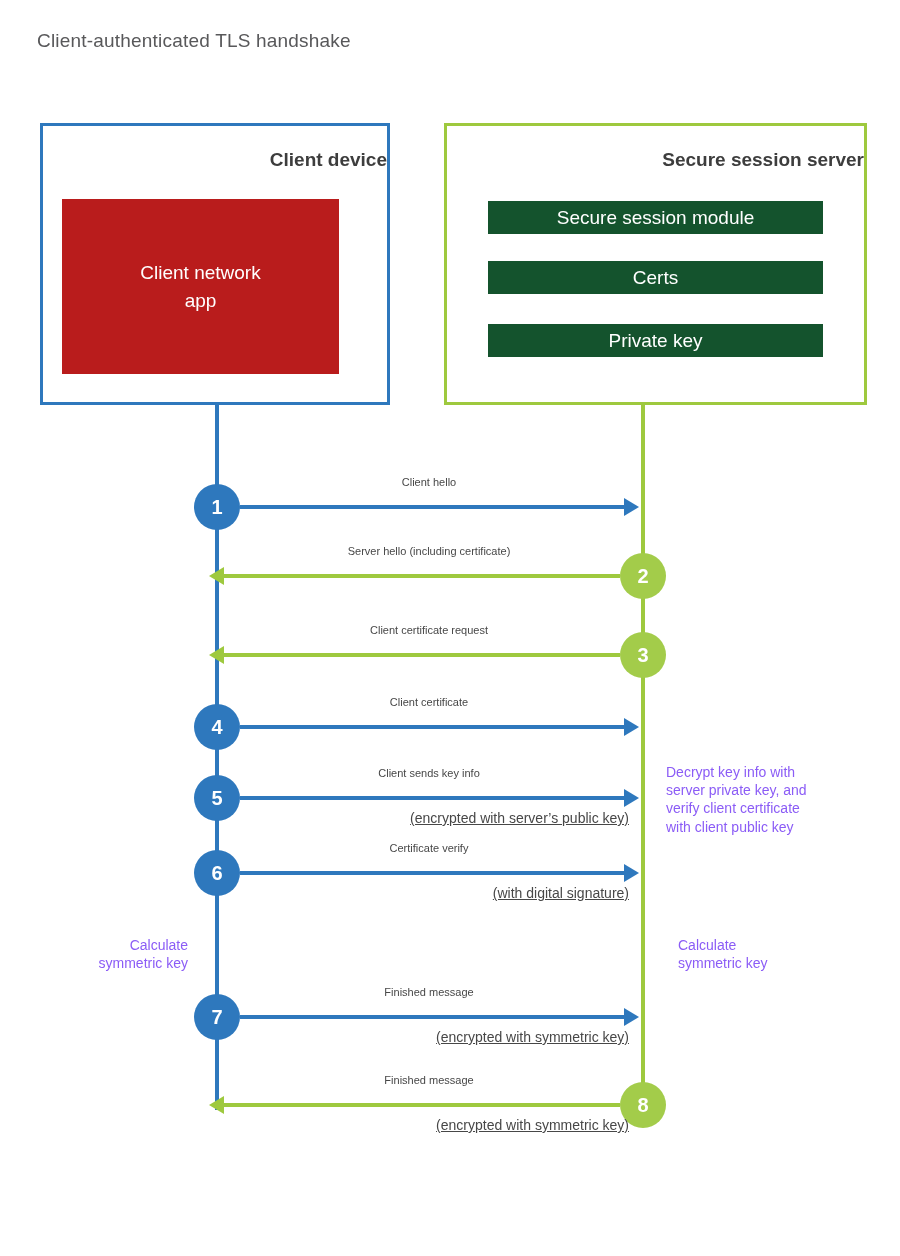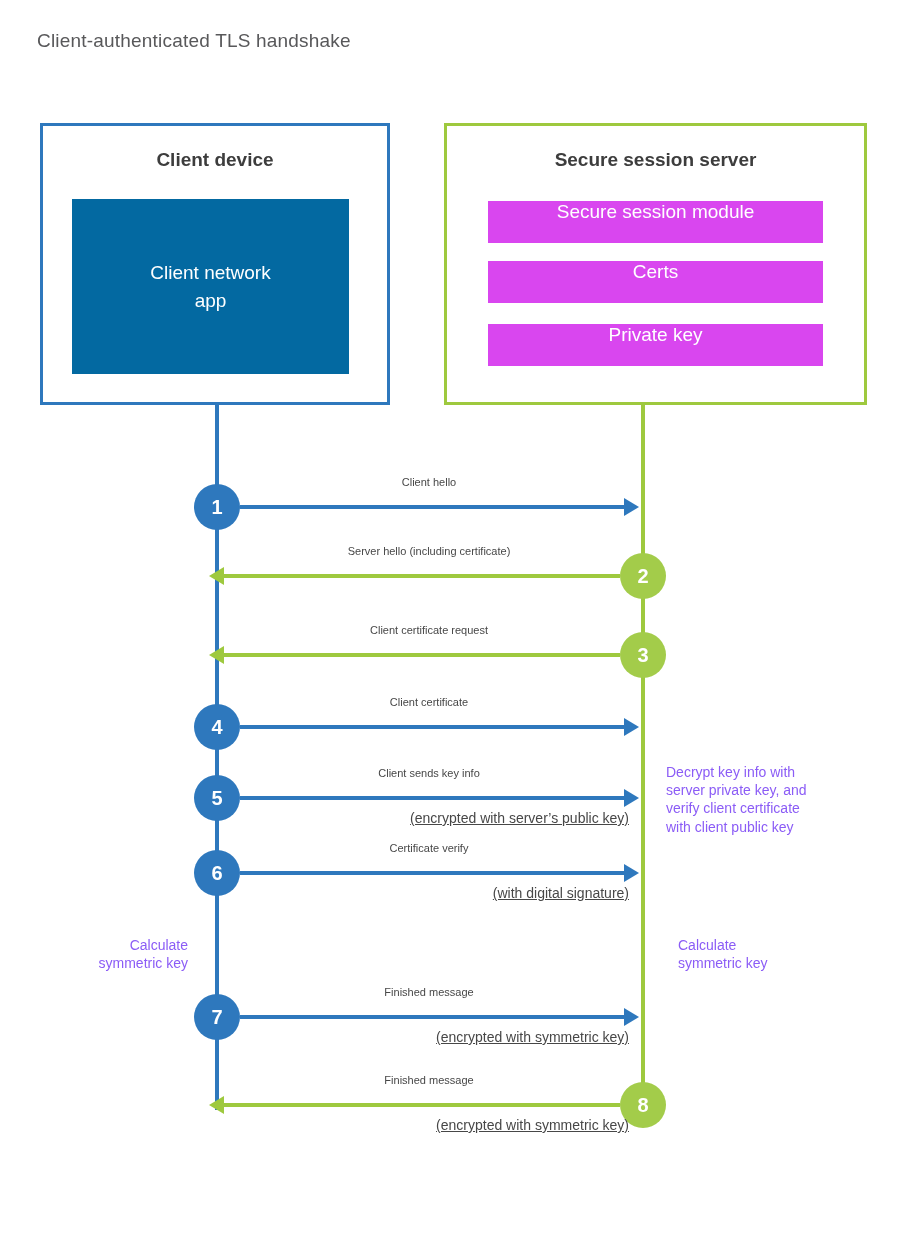--- a/index.html
+++ b/index.html
@@ -6,28 +6,28 @@
   body{font-family:"Liberation Sans", sans-serif;}
   #canvas{position:relative;width:900px;height:1256px;background:#ffffff;overflow:hidden;}
 
   .page-title{position:absolute;left:37px;top:30px;font-size:19px;font-weight:400;
     color:#58585a;letter-spacing:.2px;}
 
   
   .actor-box{position:absolute;top:123px;height:282px;box-sizing:border-box;background:#fff;}
   .actor-box.client{left:40px;width:350px;border:3px solid #2e78bd;}
   .actor-box.server{left:444px;width:423px;border:3px solid #9ec93e;}
-  .actor-title{margin-top:23px;text-align:center;font-size:19px;font-weight:bold;color:#3d3d3d;}
+  .actor-title{margin-top:23px;text-align:right;font-size:19px;font-weight:bold;color:#3d3d3d;}
 
-  .app-box{position:absolute;left:29px;top:73px;width:277px;height:175px;background:#0369a1;
+  .app-box{position:absolute;left:19px;top:73px;width:277px;height:175px;background:#b91c1c;
     display:flex;align-items:center;justify-content:center;color:#ffffff;font-size:19px;
     text-align:center;white-space:pre-line;line-height:1.45;}
 
-  .module-bar{position:absolute;left:41px;width:335px;height:42px;background:#d946ef;
-    display:flex;justify-content:center;color:#ffffff;font-size:19px;}
+  .module-bar{position:absolute;left:41px;width:335px;height:33px;background:#14532d;
+    display:flex;align-items:center;justify-content:center;color:#ffffff;font-size:19px;}
   .module-bar.m0{top:75px;}
   .module-bar.m1{top:135px;}
   .module-bar.m2{top:198px;}
 
   
   .lifeline{position:absolute;top:405px;width:4px;}
   .lifeline.client{left:215px;height:705px;background:#2e78bd;}
   .lifeline.server{left:641px;height:701px;background:#9ec93e;}
 
   

